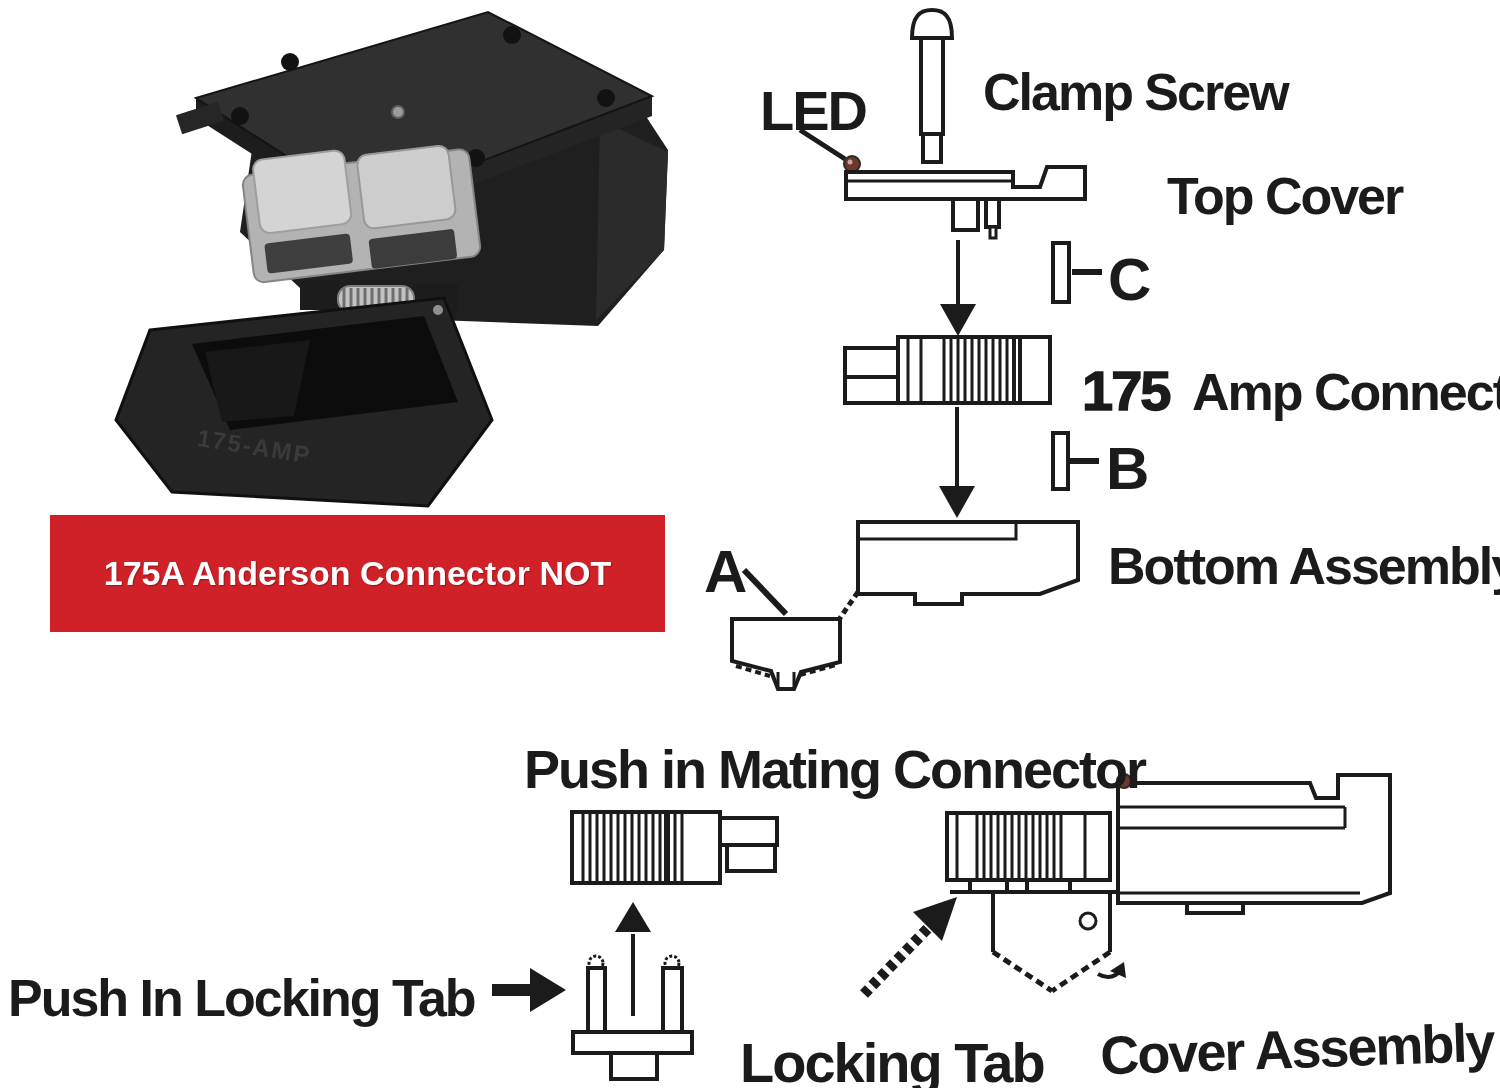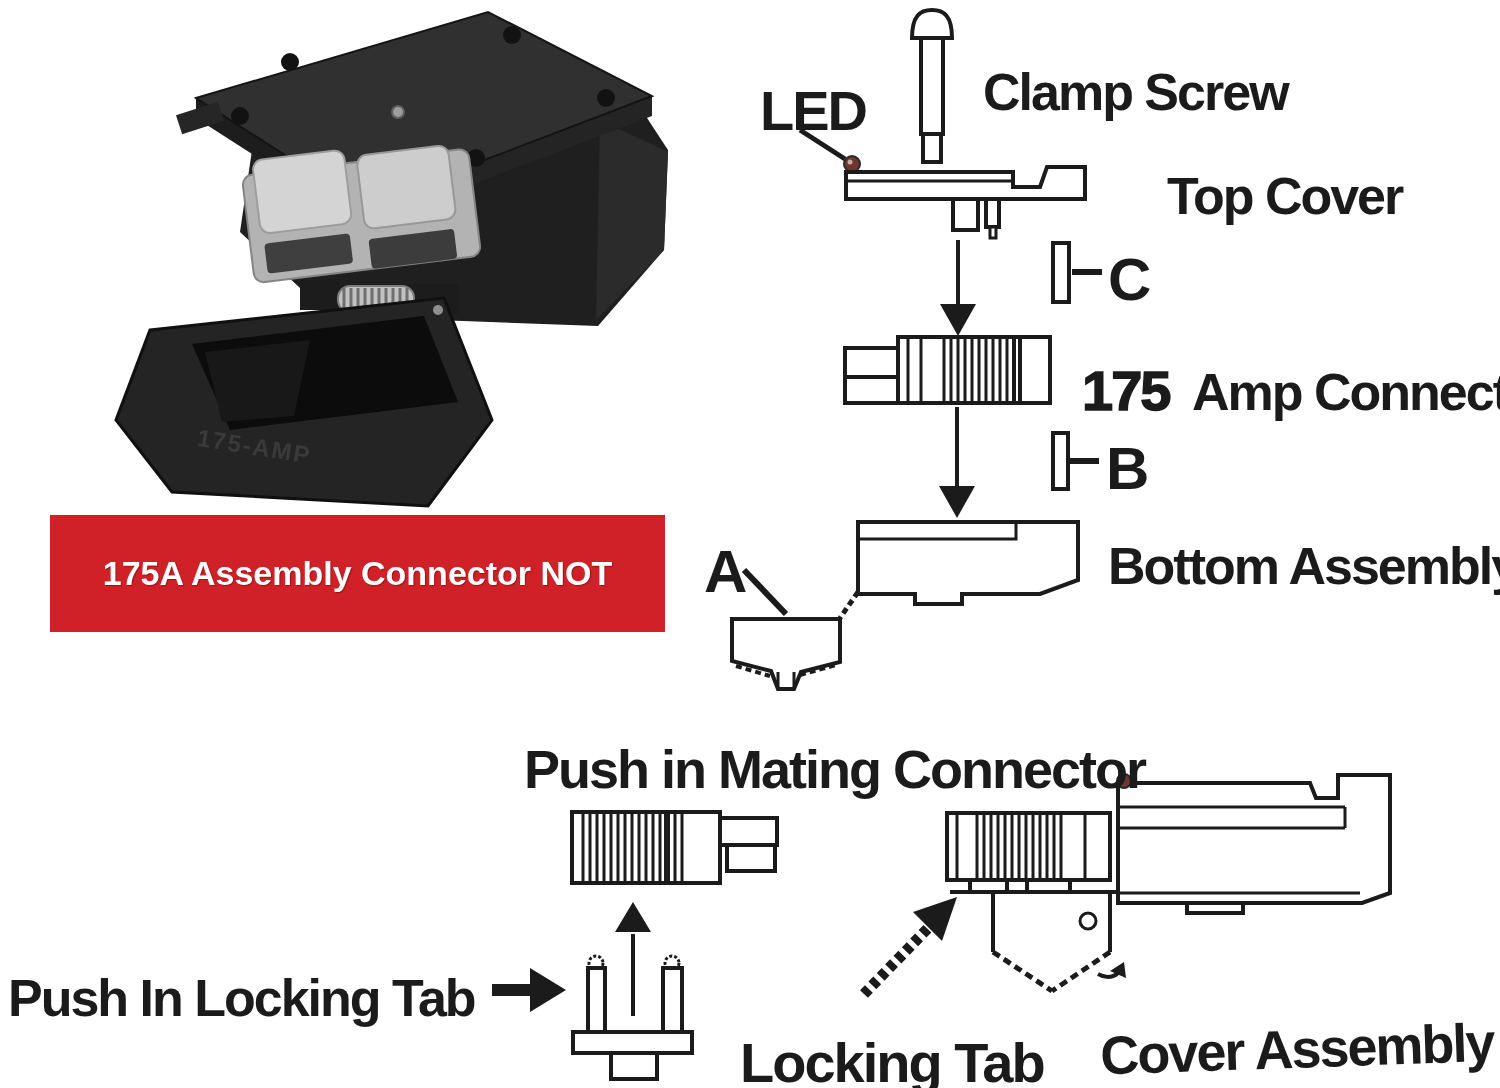--- a/index.html
+++ b/index.html
@@ -187,16 +187,16 @@
     <text class="lbl" x="1106" y="489" font-size="60">B</text>
     <text class="lbl" x="1108" y="584" font-size="52">Bottom Assembly</text>
     <text class="lbl" x="704" y="592" font-size="60">A</text>
     <text class="lbl" x="524" y="788" font-size="54">Push in Mating Connector</text>
     <text class="lbl" x="8" y="1016" font-size="52">Push In Locking Tab</text>
     <text class="lbl" x="740" y="1082" font-size="56">Locking Tab</text>
     <text class="lbl" x="1100" y="1068" font-size="54" transform="rotate(-2 1290 1040)">Cover Assembly</text>
   </svg>
 
   <div class="banner">
-    <span>175A Assembly Connector NOT</span>
+    <span>175A Anderson Connector NOT</span>
   </div>
 
 </div>
 
 </body></html>

